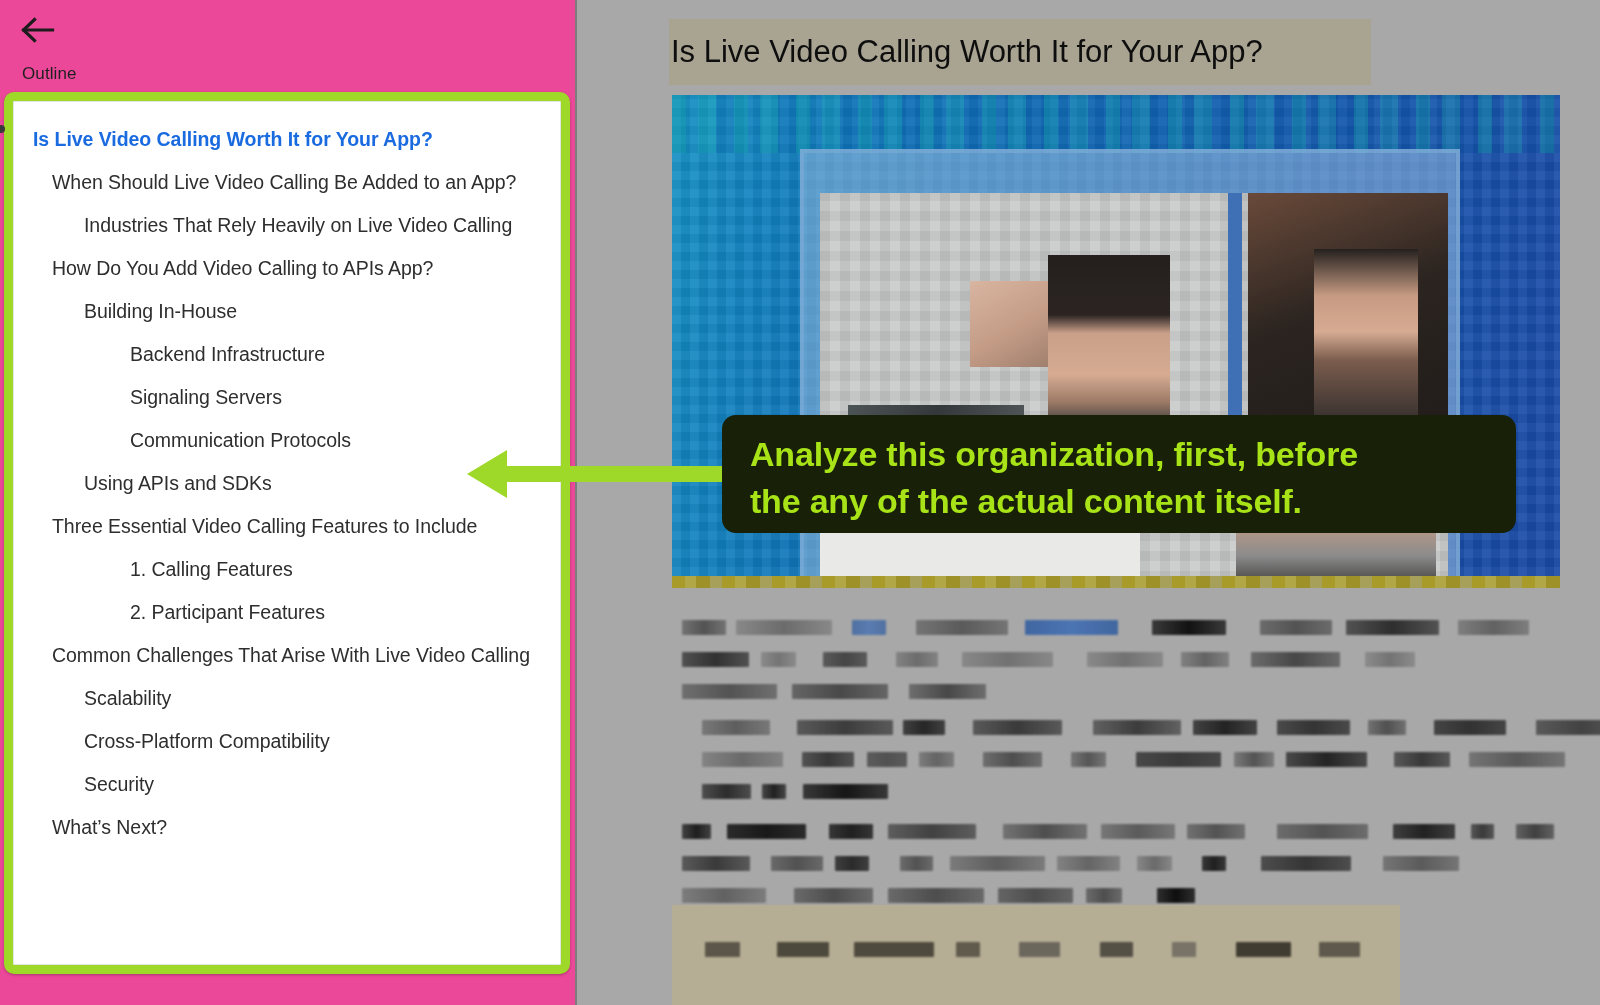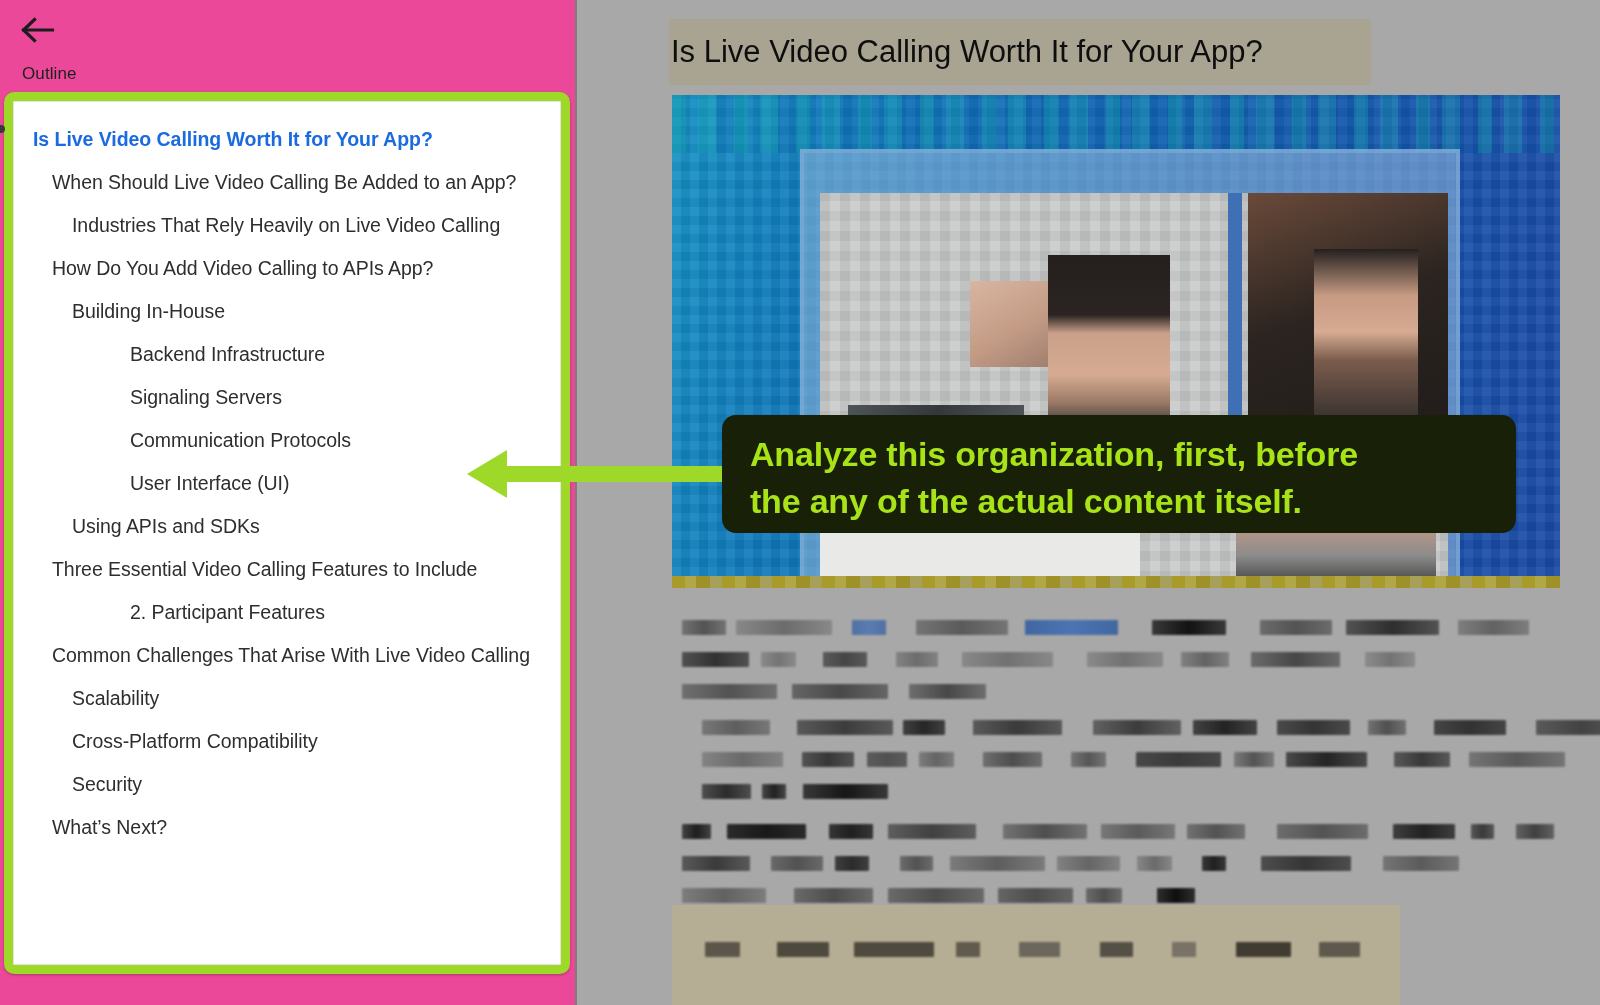--- a/index.html
+++ b/index.html
@@ -91,21 +91,21 @@
     font-size: 19.5px;
     line-height: 22px;
     color: #2e2e2e;
     padding: 10.5px 10px 10.5px 0;
     white-space: nowrap;
     cursor: pointer;
     letter-spacing: -0.05px;
   }
   .outline-item.lvl0 { padding-left: 20px; }
   .outline-item.lvl1 { padding-left: 39px; }
-  .outline-item.lvl2 { padding-left: 59px; }
+  .outline-item.lvl2 { padding-left: 59px; margin-left: 12px; }
   .outline-item.lvl3 { padding-left: 117px; }
   .outline-item.current {
     color: #1a6ae0;
     font-weight: bold;
   }
 
   
   #edge-dot {
     position: absolute;
     left: -3px;
@@ -352,23 +352,23 @@
       <div id="outline-card">
         <ul id="outline-list">
             <li class="outline-item lvl0 current">Is Live Video Calling Worth It for Your App?</li>
             <li class="outline-item lvl1">When Should Live Video Calling Be Added to an App?</li>
             <li class="outline-item lvl2">Industries That Rely Heavily on Live Video Calling</li>
             <li class="outline-item lvl1">How Do You Add Video Calling to APIs App?</li>
             <li class="outline-item lvl2">Building In-House</li>
             <li class="outline-item lvl3">Backend Infrastructure</li>
             <li class="outline-item lvl3">Signaling Servers</li>
             <li class="outline-item lvl3">Communication Protocols</li>
-            <li class="outline-item lvl3">User Interface (UI)</li>
             <li class="outline-item lvl2">Using APIs and SDKs</li>
             <li class="outline-item lvl1">Three Essential Video Calling Features to Include</li>
+            <li class="outline-item lvl3">1. Calling Features</li>
             <li class="outline-item lvl3">2. Participant Features</li>
             <li class="outline-item lvl1">Common Challenges That Arise With Live Video Calling</li>
             <li class="outline-item lvl2">Scalability</li>
             <li class="outline-item lvl2">Cross-Platform Compatibility</li>
             <li class="outline-item lvl2">Security</li>
             <li class="outline-item lvl1">What’s Next?</li>
           </ul>
       </div>
     </div>
 

